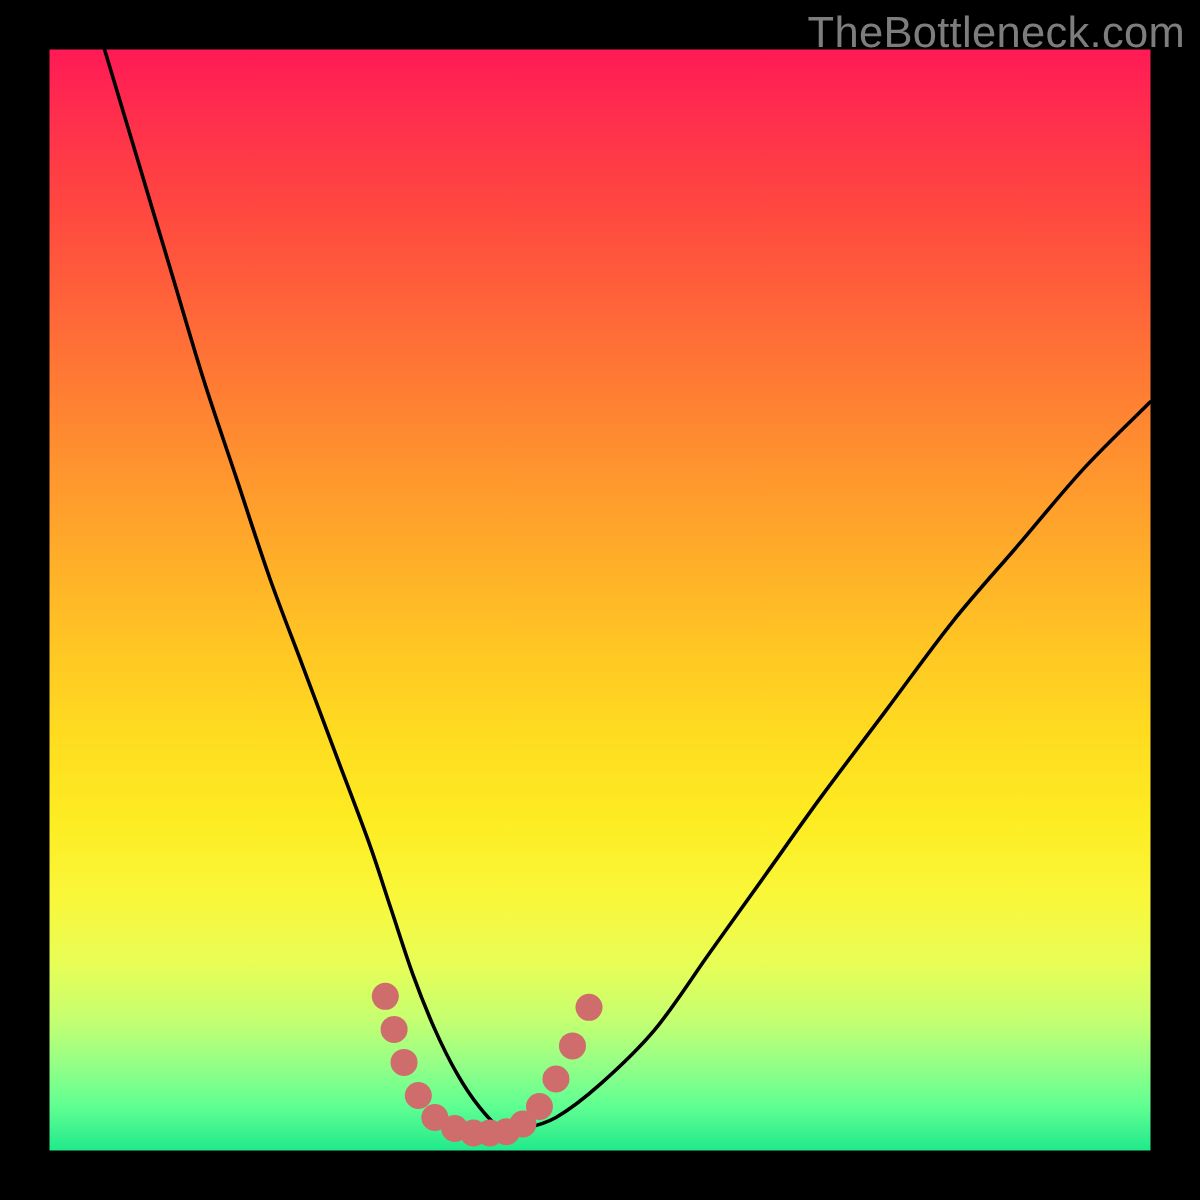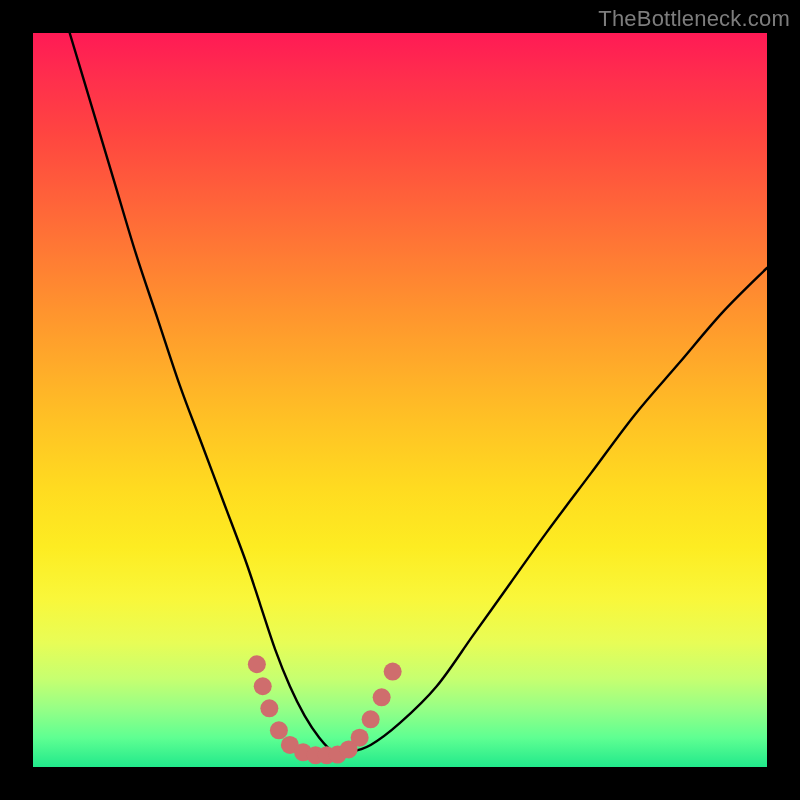--- a/index.html
+++ b/index.html
@@ -52,21 +52,21 @@
     top: 0;
     width: 734px;
     height: 734px;
     overflow: visible;
   }
   .attribution {
     position: absolute;
     top: 6px;
     right: 10px;
     color: #7d7d7d;
-    font-size: 22px;
+    font-size: 29px;
     font-weight: 400;
     letter-spacing: 0.2px;
   }
 </style>
 </head>
 <body>
 
 <div class="frame">
   <div class="plot">
     <svg class="curve" viewBox="0 0 734 734" preserveAspectRatio="none">

